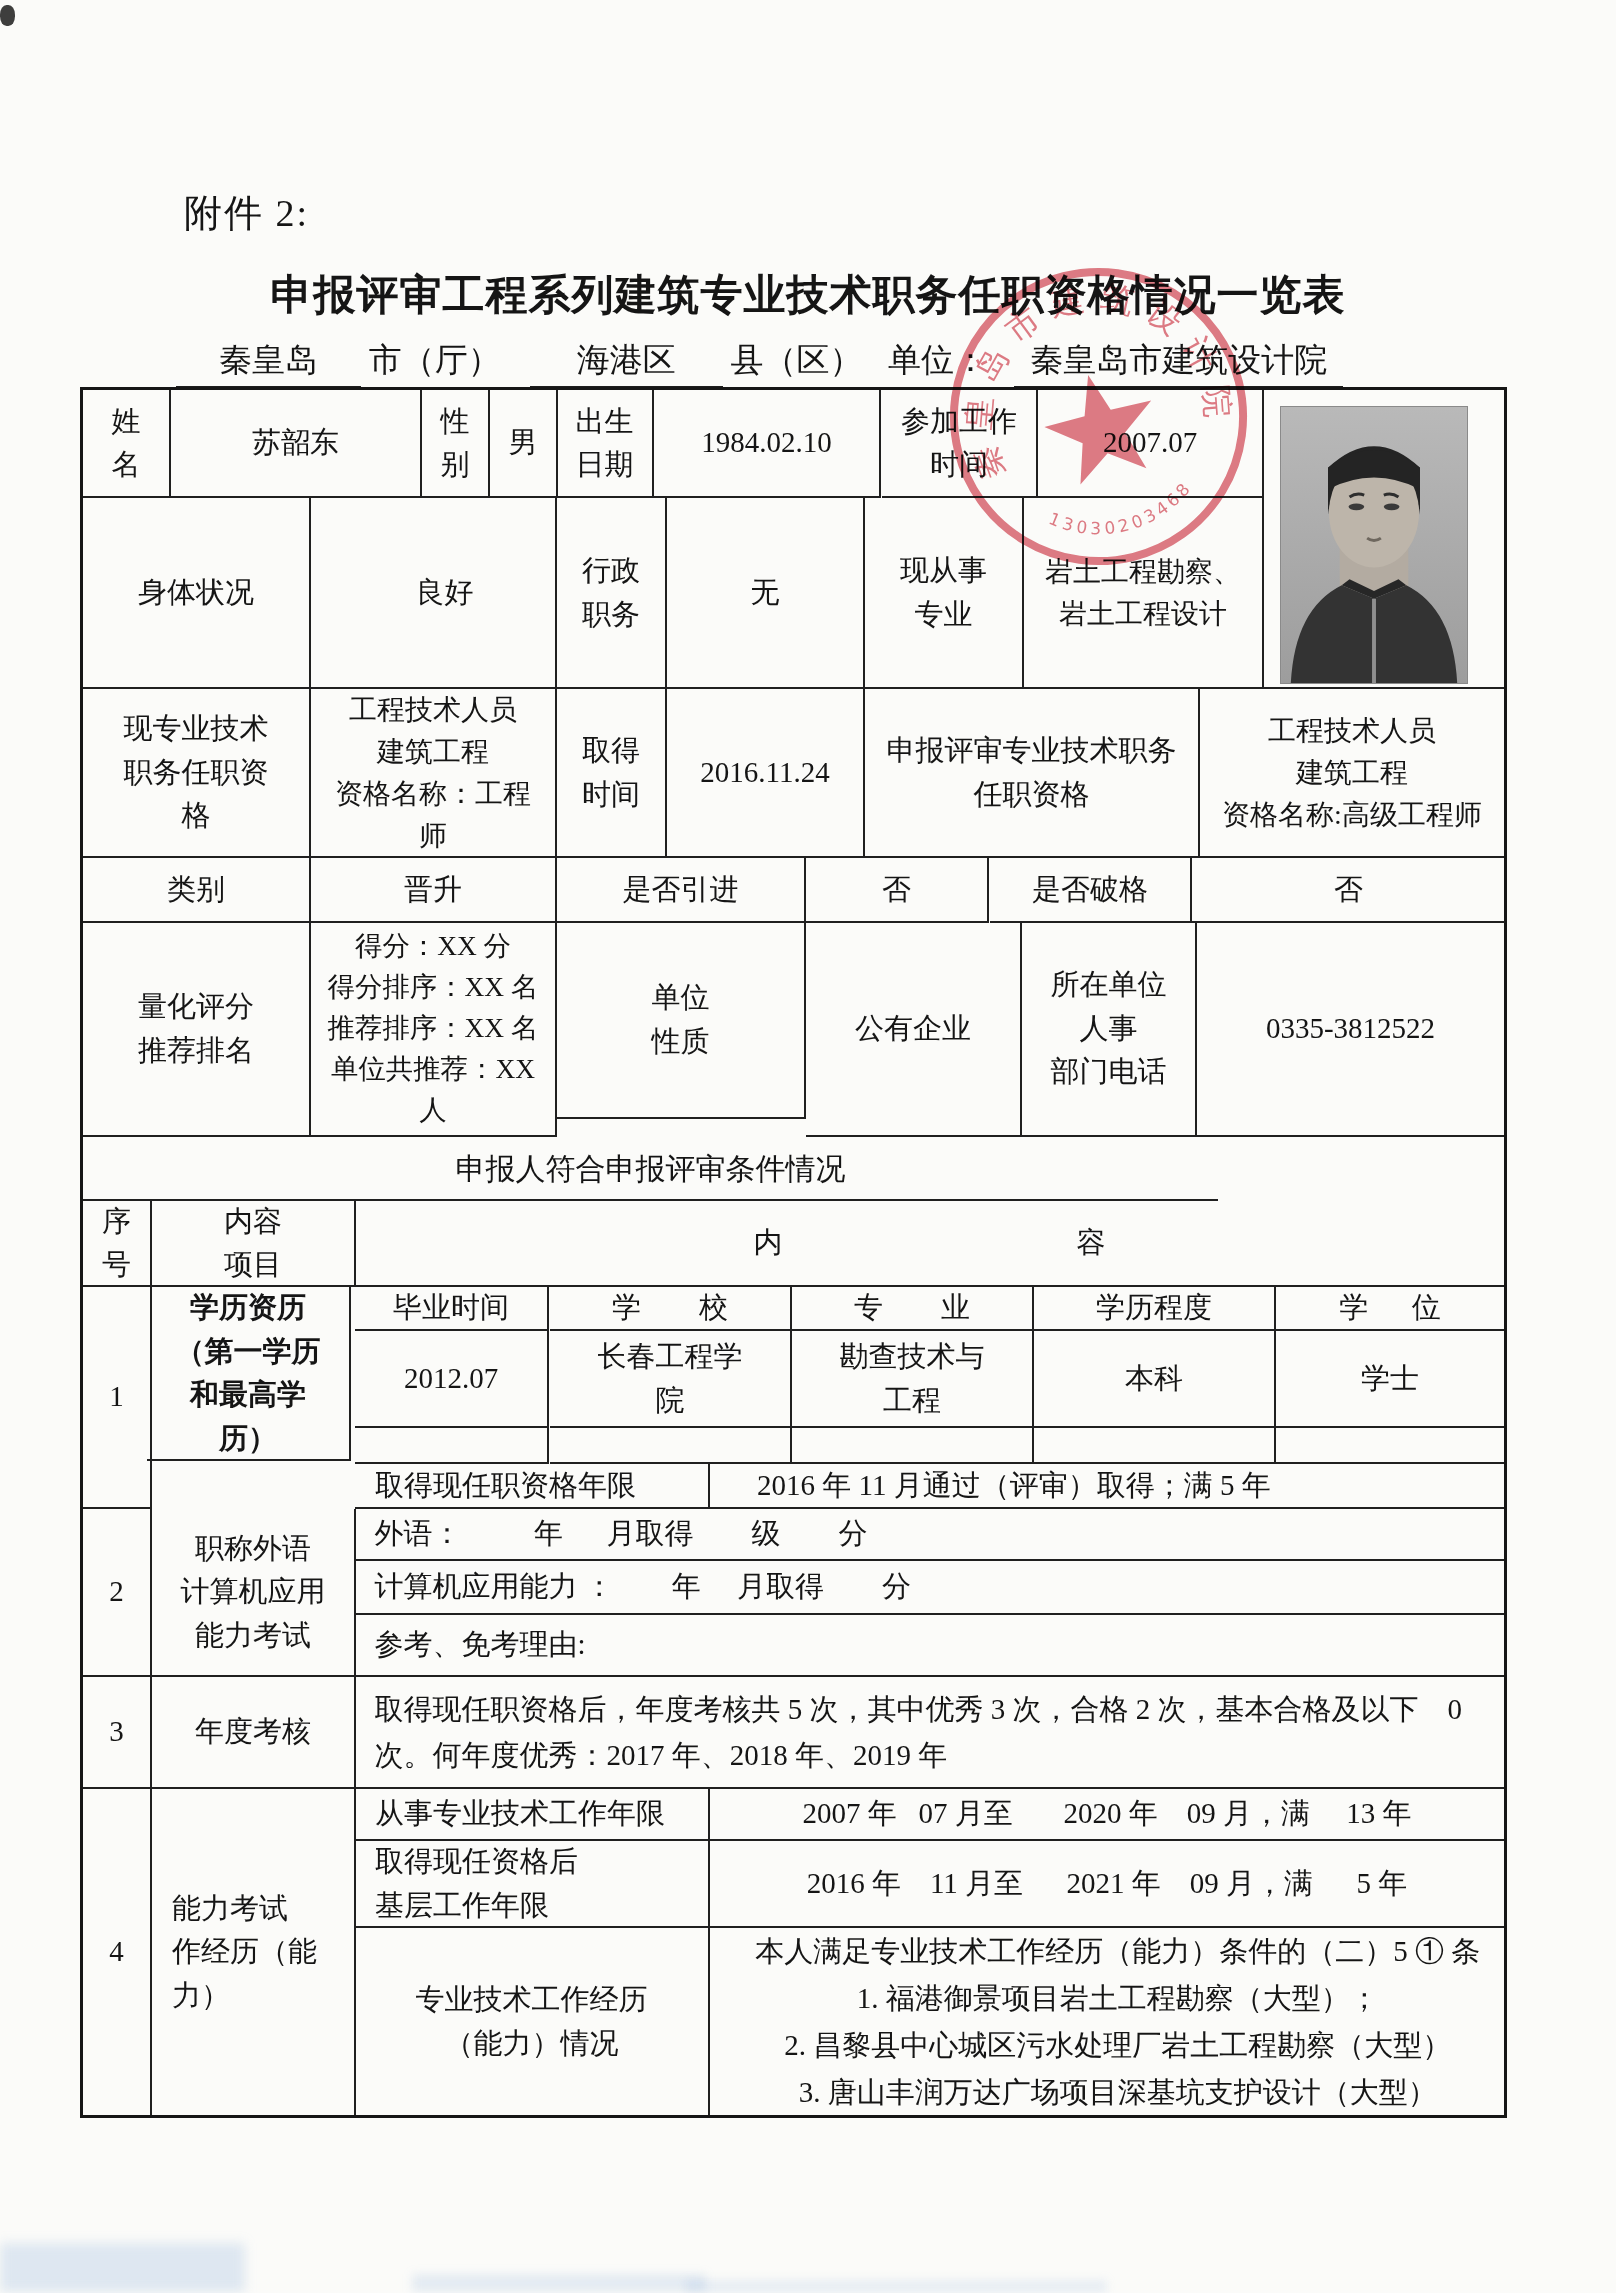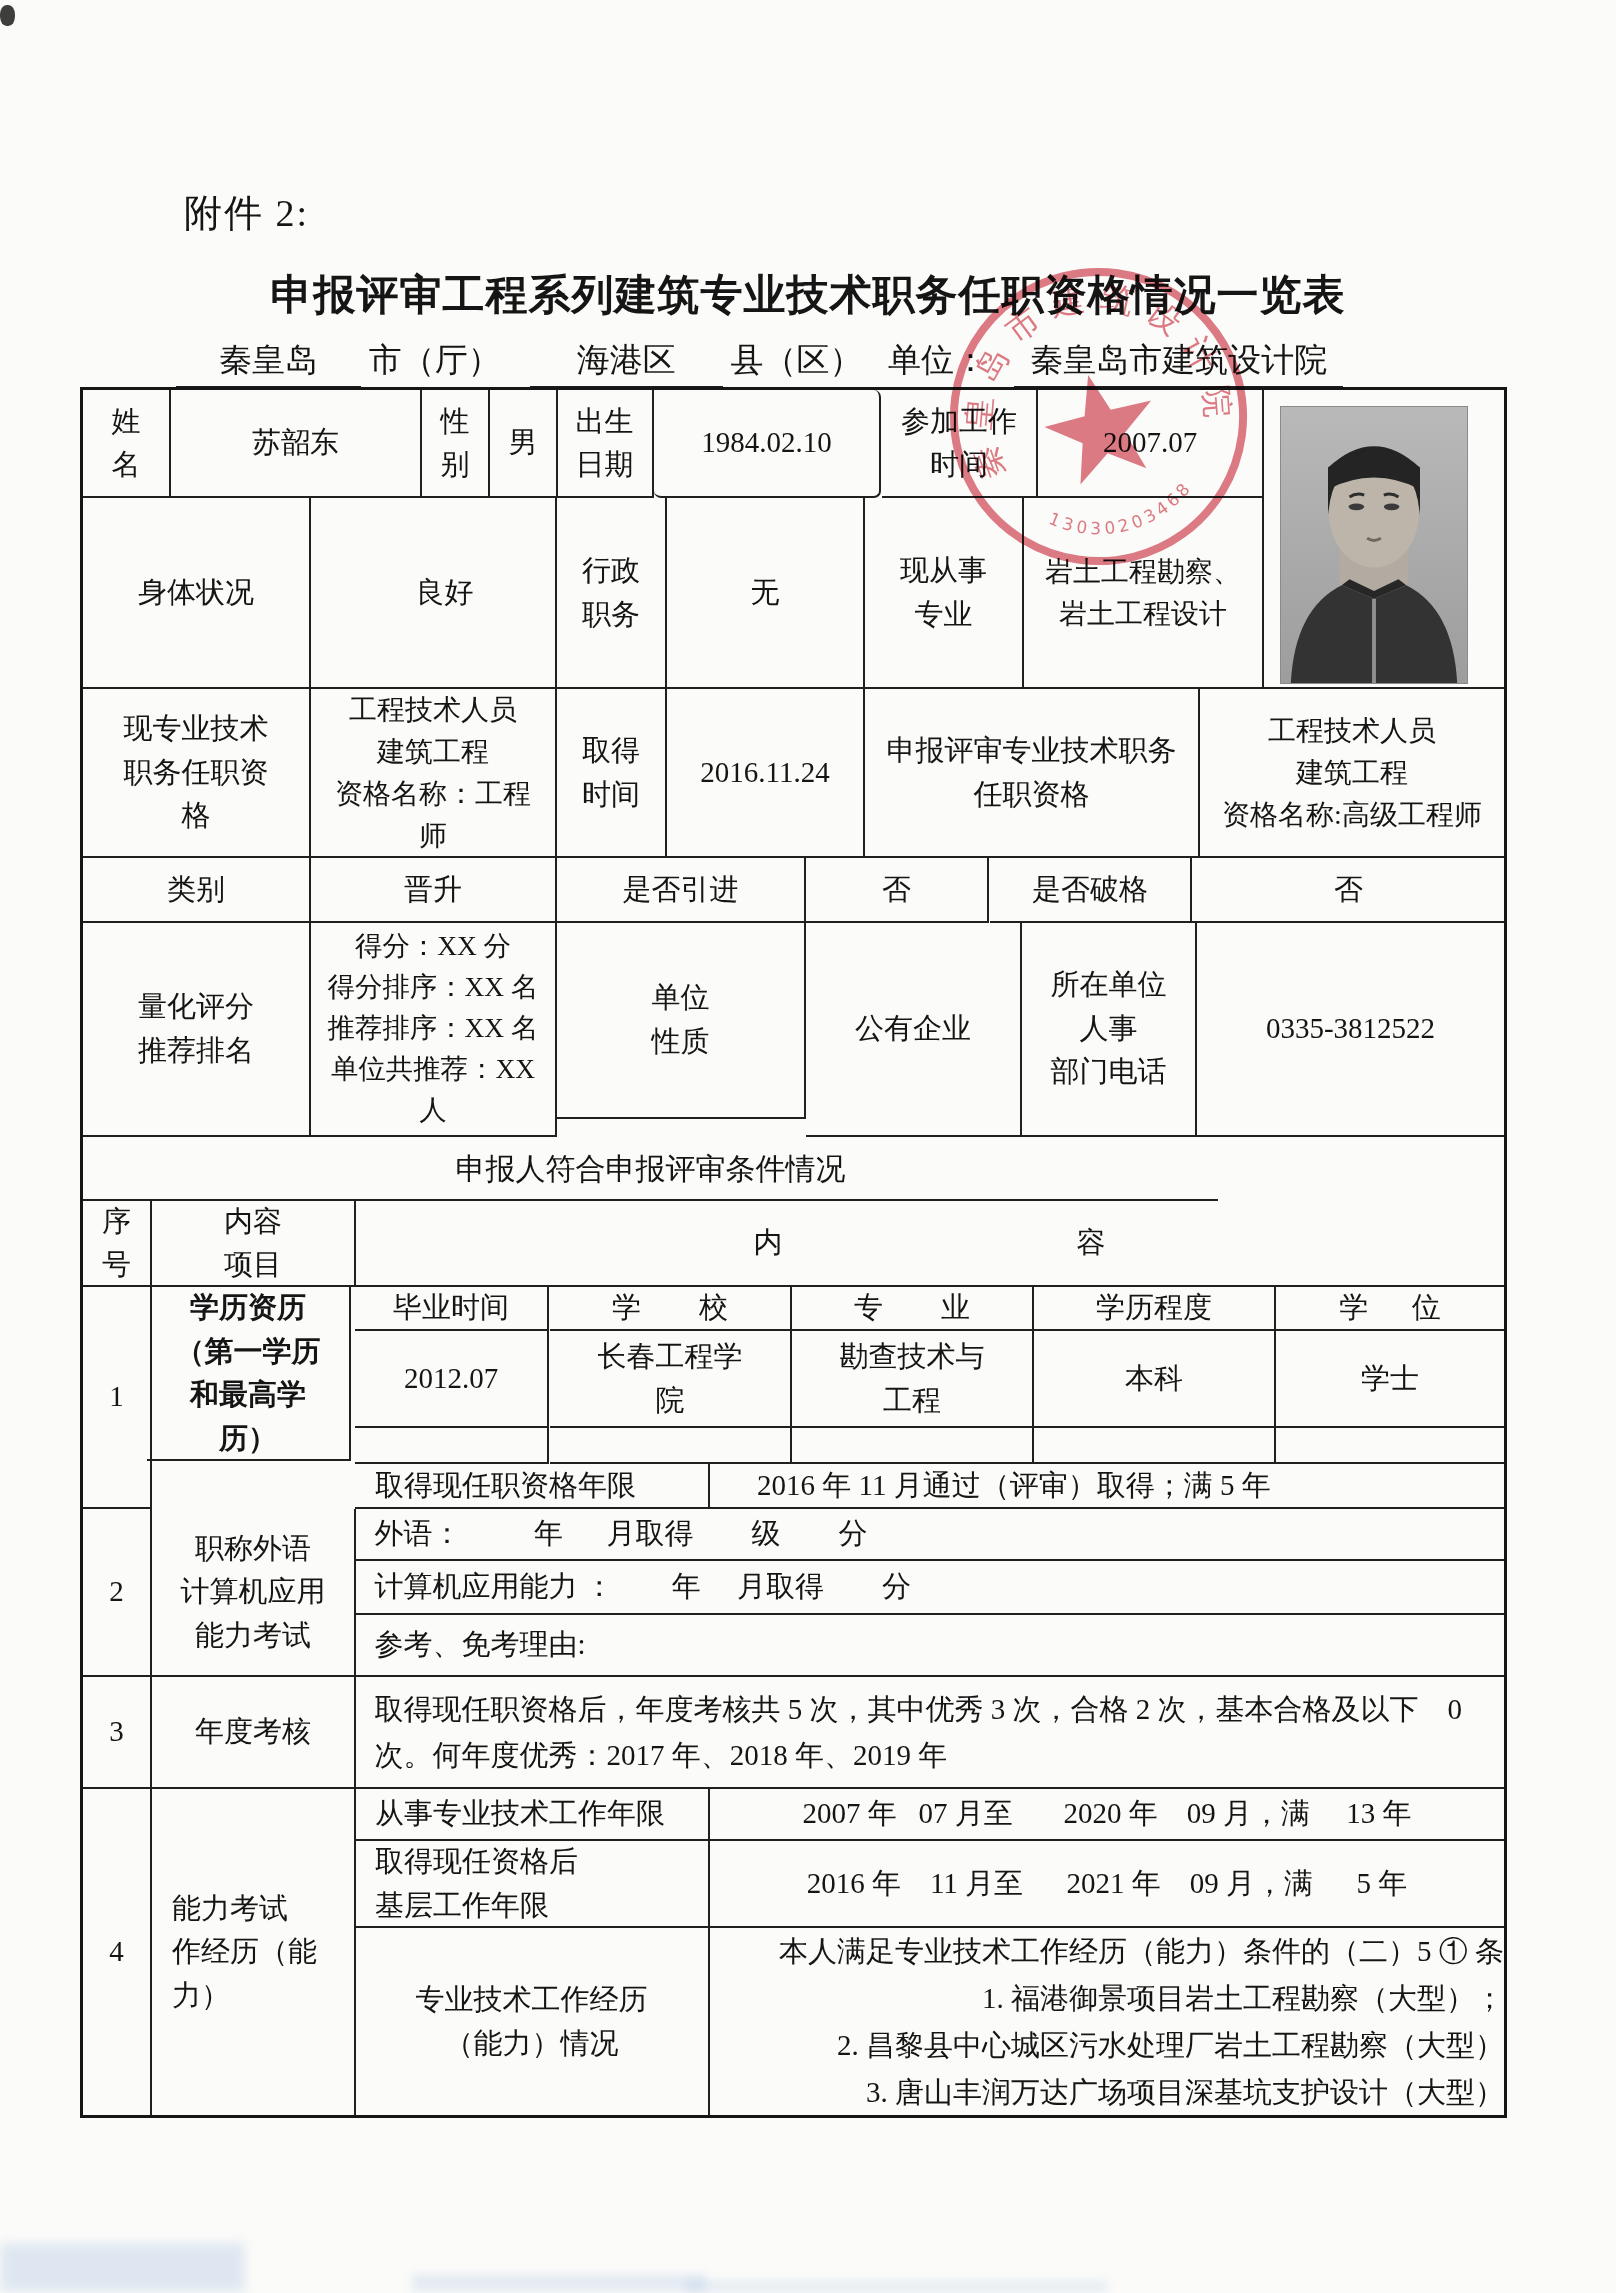--- a/index.html
+++ b/index.html
@@ -17,21 +17,21 @@
   
   .tbl{position:absolute;left:80px;top:387px;width:1421px;height:1725px;
        border:3.9px solid #161616;box-sizing:content-box;}
   .c{position:absolute;box-sizing:border-box;border-right:2px solid #202020;border-bottom:2px solid #202020;
      display:flex;align-items:center;justify-content:center;text-align:center;
      white-space:pre-line;font-size:29px;line-height:1.5;}
   .noR{border-right:none;} .noB{border-bottom:none;} .tk{border-bottom-width:2.9px;}
   .lf{justify-content:flex-start;text-align:left;padding-left:20px;}
   .pw{white-space:pre-wrap;} .f28{font-size:27.4px;} .f29{font-size:28px;}
   .colhead{display:flex;justify-content:center;gap:294px;}
-  .expbox{flex-direction:column;align-items:flex-end;justify-content:center;padding-left:21.6px;}
+  .expbox{flex-direction:column;align-items:center;justify-content:center;padding-left:21.6px;}
   .expbox div{line-height:47px;font-size:29px;text-align:left;}
   
   .stamp{position:absolute;left:929px;top:247px;width:339px;height:339px;
          transform:rotate(-14deg);opacity:.82;mix-blend-mode:multiply;pointer-events:none;}
   
   .photo{position:absolute;left:15.7px;top:15.7px;width:186px;height:276px;border:1px solid #8a8a8a;}
   
   .speck{position:absolute;left:0;top:4.9px;width:14.7px;height:21.6px;background:#1c1c1c;border-radius:45%;opacity:.85;}
   .blue1{position:absolute;left:0;top:2243px;width:245px;height:49px;background:rgba(110,155,210,.20);filter:blur(5.9px);}
   .blue2{position:absolute;left:412px;top:2274px;width:294px;height:17.6px;background:rgba(110,155,210,.16);filter:blur(4.9px);}
@@ -59,21 +59,21 @@
   <div class="tbl">
 
     <div class="c tk" style="left:0;top:0;width:88px;height:108px;">姓
 名</div>
     <div class="c tk" style="left:88px;top:0;width:251px;height:108px;">苏韶东</div>
     <div class="c tk" style="left:339px;top:0;width:68px;height:108px;">性
 别</div>
     <div class="c tk" style="left:407px;top:0;width:68px;height:108px;">男</div>
     <div class="c tk" style="left:474px;top:0;width:97px;height:108px;">出生
 日期</div>
-    <div class="c tk" style="left:571px;top:0;width:227px;height:108px;border-radius:7px;">1984.02.10</div>
+    <div class="c tk" style="left:571px;top:0;width:227px;height:108px;">1984.02.10</div>
     <div class="c tk" style="left:799px;top:0;width:156px;height:108px;">参加工作
 时间</div>
     <div class="c tk" style="left:955px;top:0;width:226px;height:108px;">2007.07</div>
 
     <div class="c noR tk" style="left:1181px;top:0;width:240px;height:299px;">
       <svg class="photo" viewBox="0 0 190 282" xmlns="http://www.w3.org/2000/svg">
         <defs>
           <linearGradient id="pbg" x1="0" y1="0" x2="0" y2="1">
             <stop offset="0" stop-color="#b9b9b9"></stop>
               <stop offset="1" stop-color="#9d9d9d"></stop>

